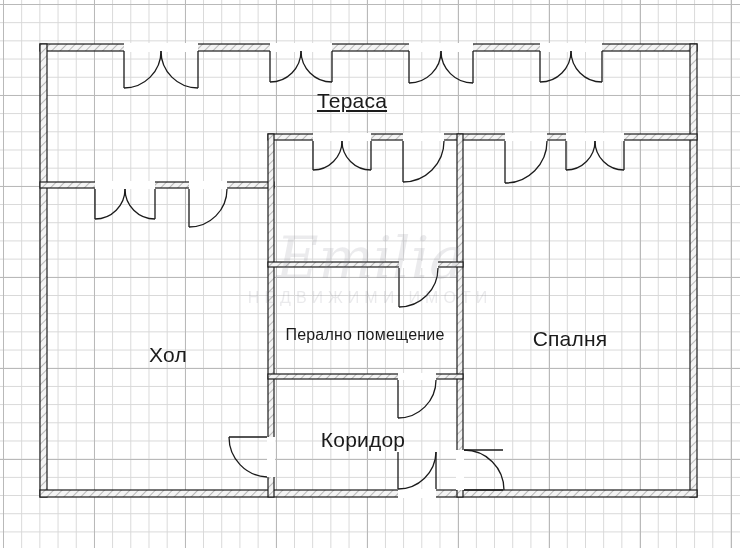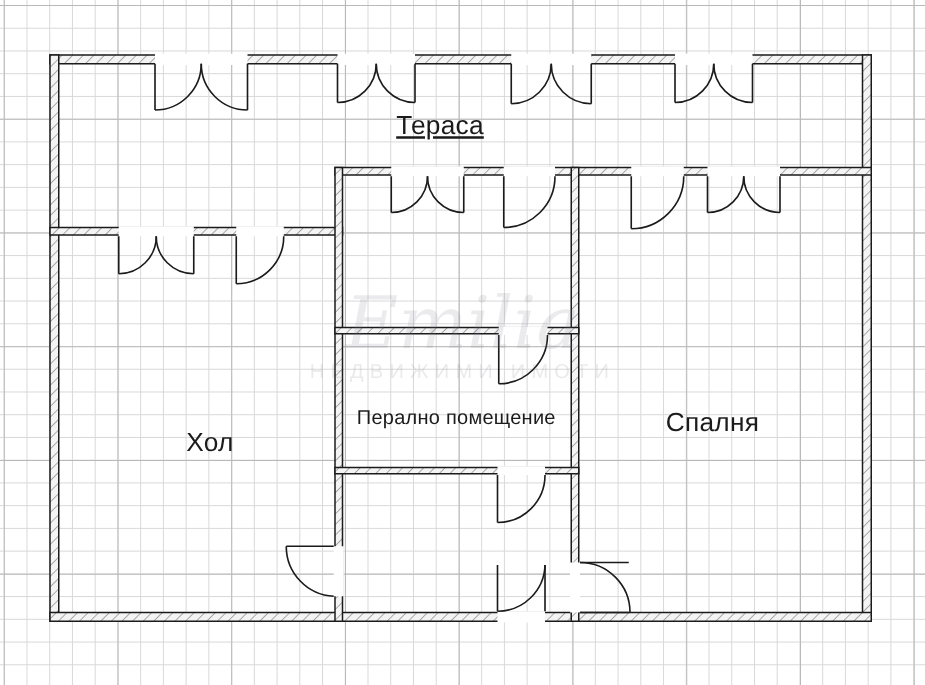--- a/index.html
+++ b/index.html
@@ -241,16 +241,17 @@
     <div class="wm-sub">НЕДВИЖИМИ ИМОТИ</div>
   </div>
 
   <div class="room-label label-lg" style="left:352px; top:101px;text-decoration:underline;">Тераса</div>
 
 
   <div class="room-label label-lg" style="left:168px; top:338px;margin-top:17px;">Хол</div>
 
   <div class="room-label label-md" style="left:365px; top:335px;">Перално помещение</div>
 
+  <div class="room-label label-lg" style="left:363px; top:440px;">Коридор</div>
 
   <div class="room-label label-lg" style="left:570px; top:339px;">Спалня</div>
 
 </div>
 
 </body></html>

